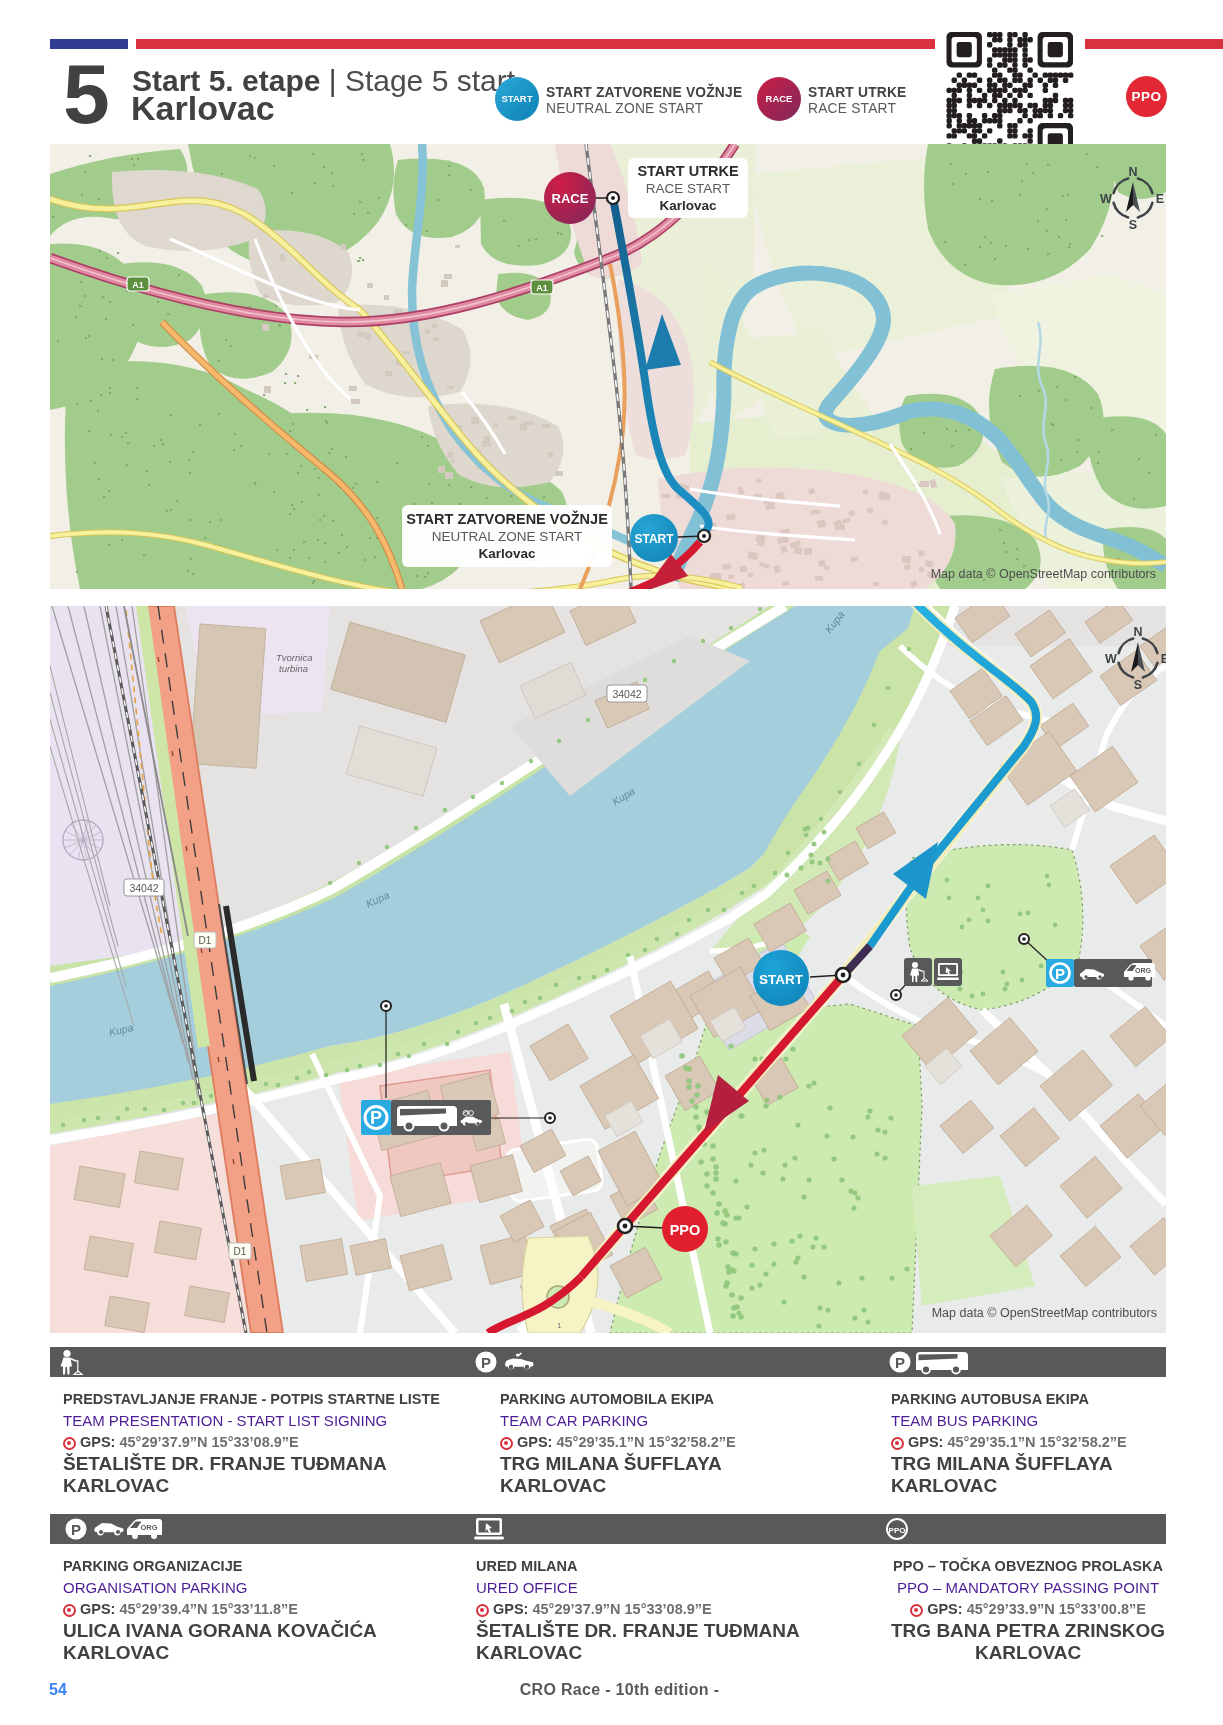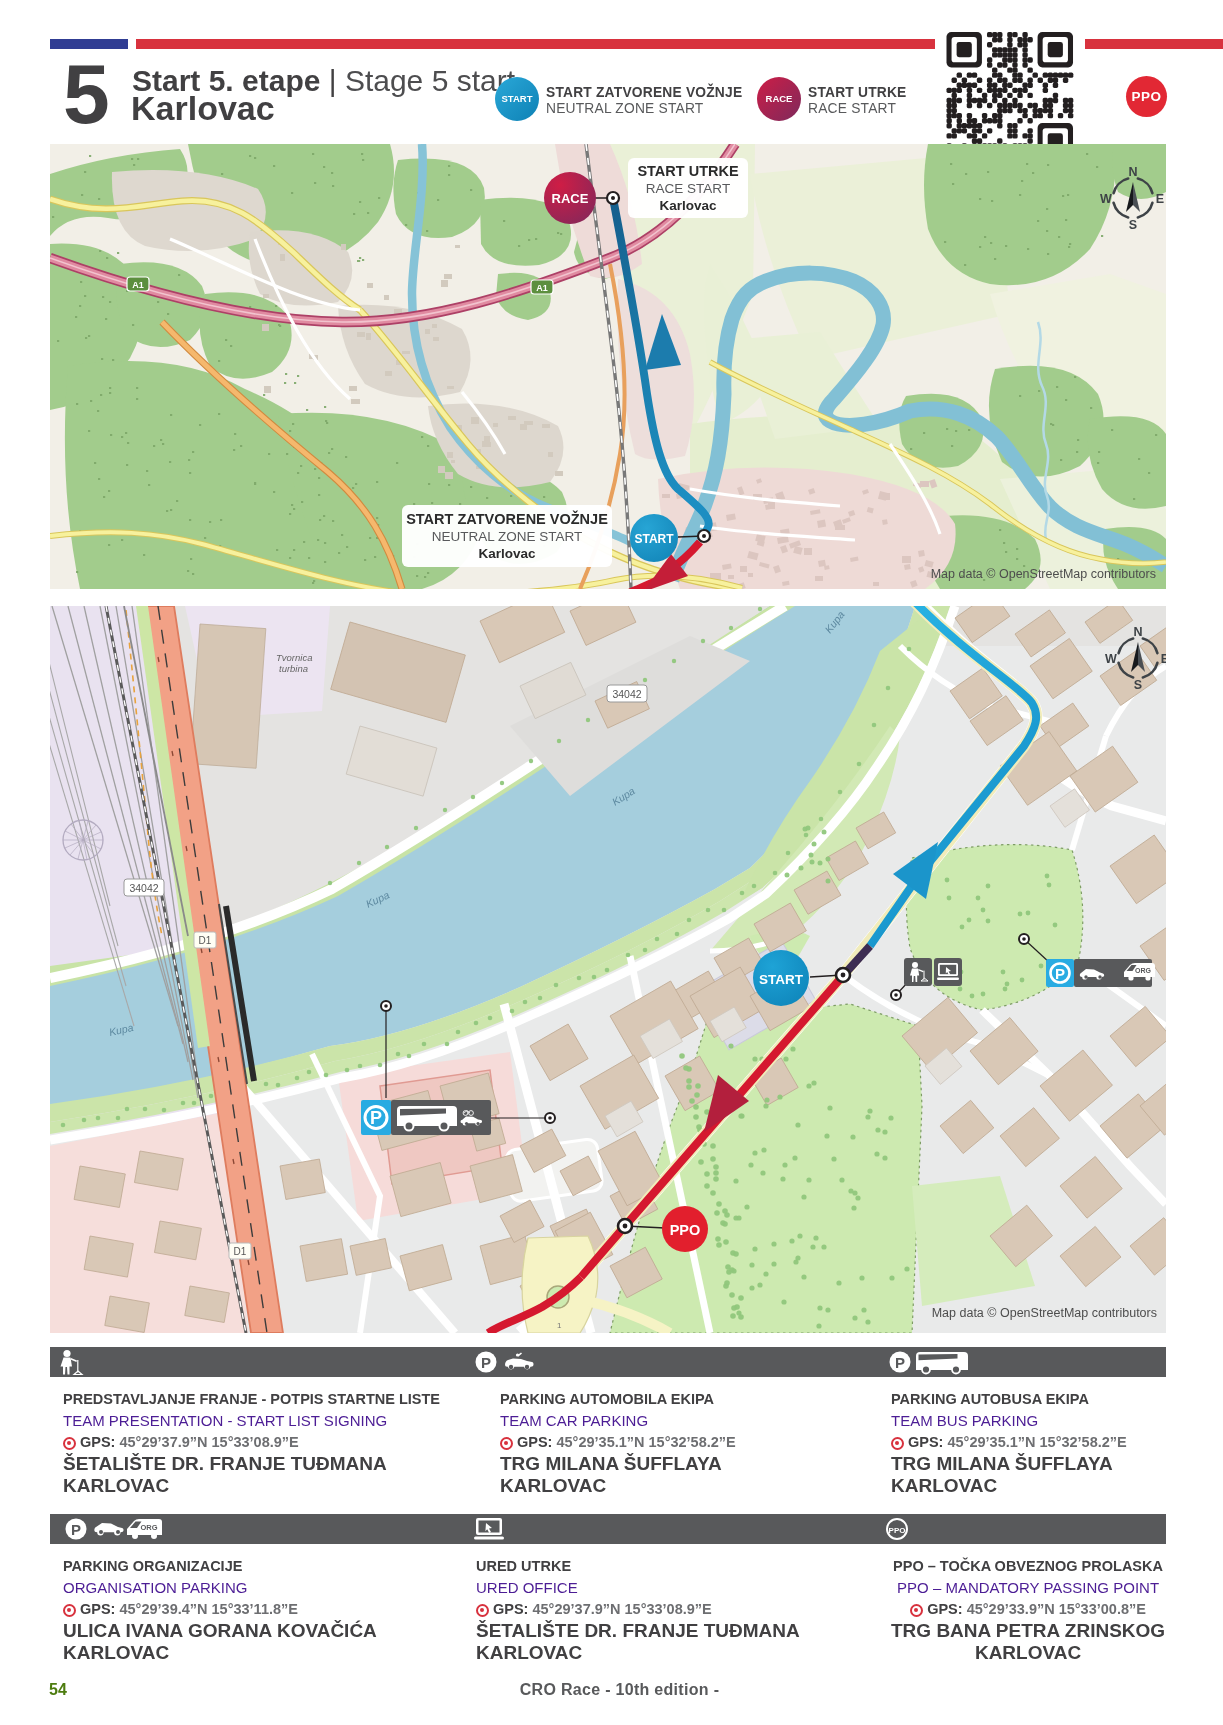--- a/index.html
+++ b/index.html
@@ -1112,30 +1112,30 @@
 
 <div class="lt" style="left:63px;top:1556px;">
   <div class="t1">PARKING ORGANIZACIJE</div>
   <div class="t2">ORGANISATION PARKING</div>
   <div class="t3"><span class="gps"><i></i></span><b>GPS:</b> 45°29’39.4”N 15°33’11.8”E</div>
   <div class="t4">ULICA IVANA GORANA KOVAČIĆA</div>
   <div class="t4">KARLOVAC</div>
 </div>
 
 <div class="lt" style="left:476px;top:1556px;">
-  <div class="t1">URED UTRKE</div>
+  <div class="t1">URED MILANA</div>
   <div class="t2">URED OFFICE</div>
   <div class="t3"><span class="gps"><i></i></span><b>GPS:</b> 45°29’37.9”N 15°33’08.9”E</div>
   <div class="t4">ŠETALIŠTE DR. FRANJE TUĐMANA</div>
   <div class="t4">KARLOVAC</div>
 </div>
 
 <div class="lt" style="left:891px;top:1556px;text-align:center;">
   <div class="t1">PPO – TOČKA OBVEZNOG PROLASKA</div>
   <div class="t2">PPO – MANDATORY PASSING POINT</div>
   <div class="t3"><span class="gps"><i></i></span><b>GPS:</b> 45°29’33.9”N 15°33’00.8”E</div>
   <div class="t4">TRG BANA PETRA ZRINSKOG</div>
   <div class="t4">KARLOVAC</div>
 </div>
 
-<div class="abs" style="left:49px;top:1681px;font-size:16px;font-weight:bold;color:#4d7c0f;">54</div>
+<div class="abs" style="left:49px;top:1681px;font-size:16px;font-weight:bold;color:#3b82f6;">54</div>
 
 <div class="abs" style="left:8px;top:1681px;width:1223px;text-align:center;font-size:16px;font-weight:bold;color:#58595b;letter-spacing:0.3px;">CRO Race - 10th edition -</div>
 
 </body></html>

